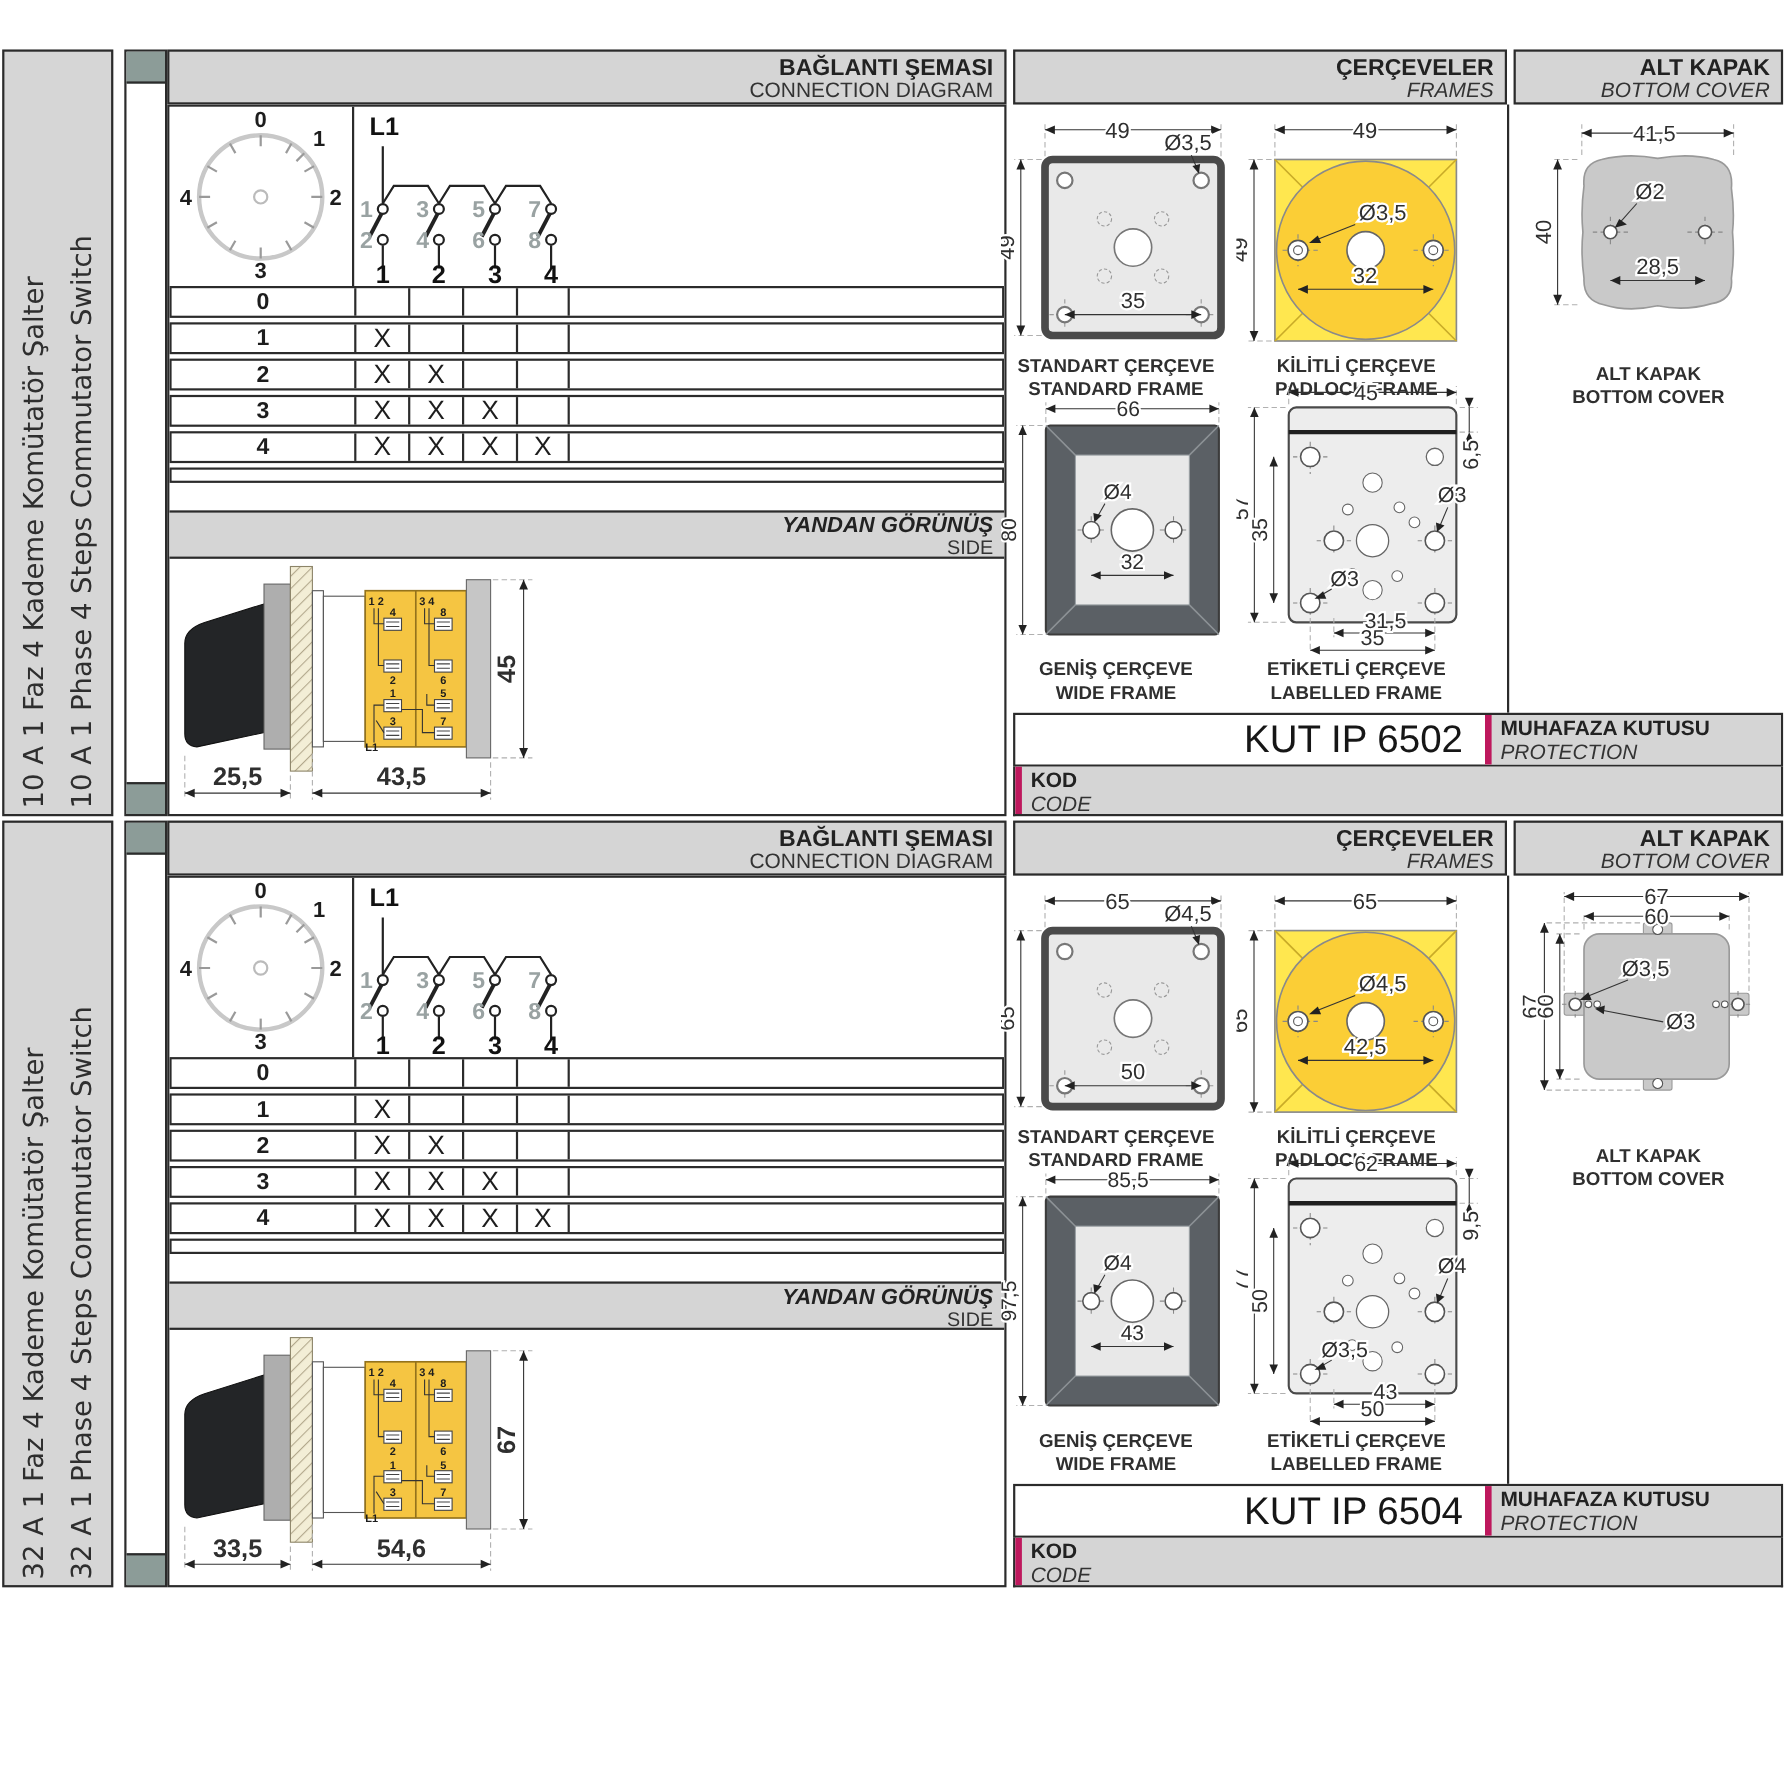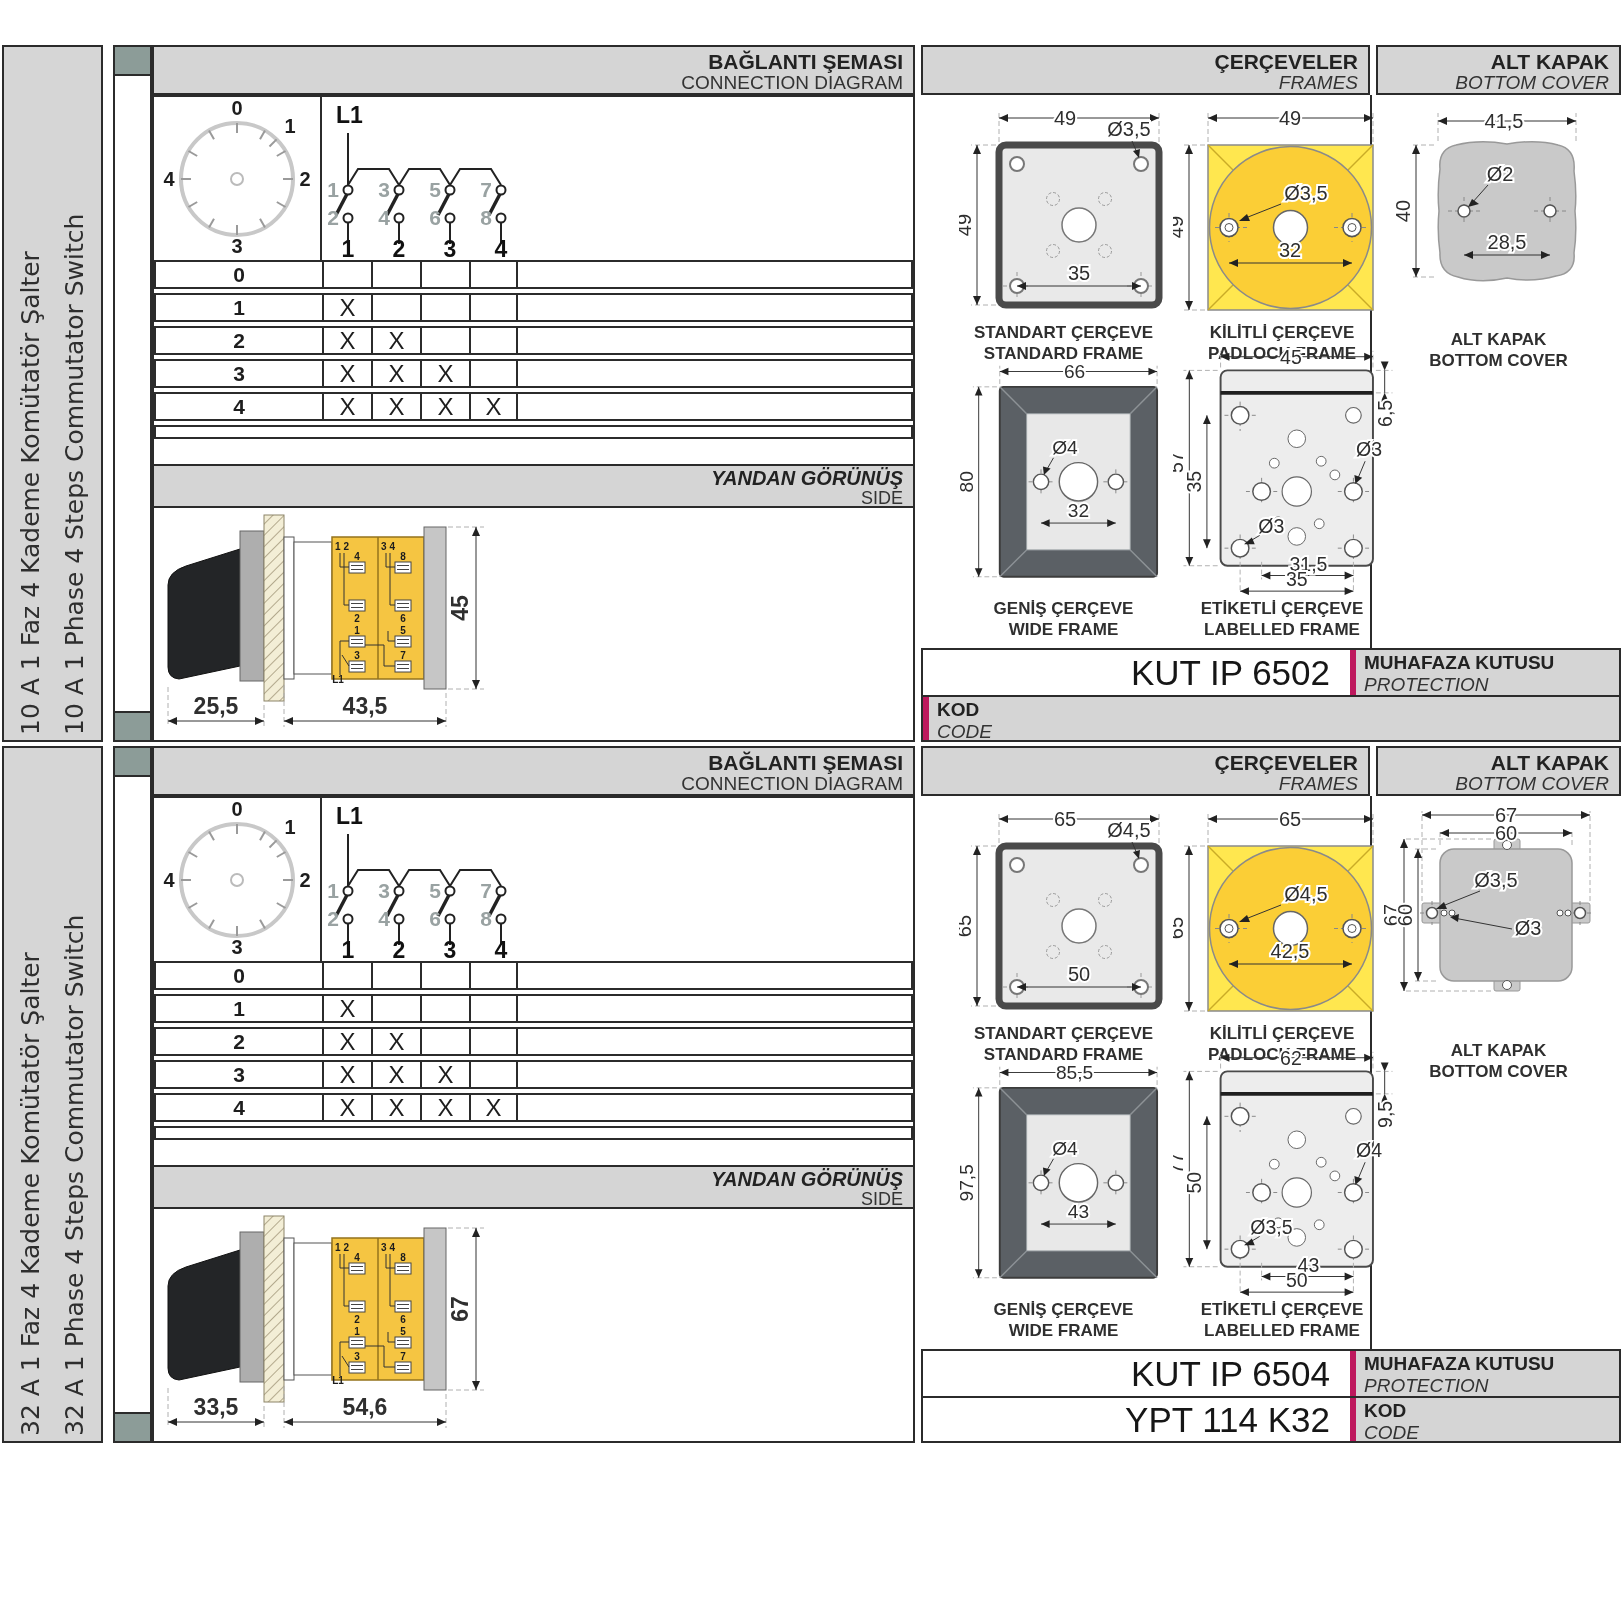--- a/index.html
+++ b/index.html
@@ -31,21 +31,21 @@
   .tx{width:49px;border-left:2px solid #2b2b2b;display:flex;align-items:center;justify-content:center;
       font-size:24px;color:#1d1d1d;box-sizing:border-box;}
   .tx.last{border-right:2px solid #2b2b2b;}
   .trow.empty{height:14px;}
   .sidebar{position:absolute;left:0;top:367px;width:759px;height:44px;background:#d5d5d5;
            border-top:2px solid #2b2b2b;border-bottom:2px solid #2b2b2b;box-sizing:border-box;
            text-align:right;padding:1px 10px 0 0;line-height:1.1;}
   .sidebar .l1{font-weight:bold;font-size:20px;color:#222;font-style:italic;}
   .sidebar .l2{font-size:18px;color:#333;}
   .sidesvg{position:absolute;left:0;top:412px;}
-  .col2{position:absolute;left:941px;top:0;width:449px;height:697px;}
+  .col2{position:absolute;left:892px;top:0;width:449px;height:697px;}
   .col3{position:absolute;left:1376px;top:0;width:245px;height:697px;}
   .divider{position:absolute;left:1370px;top:50px;width:2px;height:553px;background:#2b2b2b;}
   .cap{position:absolute;text-align:center;font-weight:bold;font-size:17px;line-height:1.25;color:#2f2f2f;}
   .codes{position:absolute;left:921px;width:700px;display:flex;box-sizing:border-box;border:2px solid #2b2b2b;background:#fff;gap:12px;}
   .codes .big{width:415px;text-align:right;padding-right:8px;font-size:35px;color:#161616;
               display:flex;align-items:center;justify-content:flex-end;box-sizing:border-box;}
   .codes .lbl{flex:1;background:#d5d5d5;border-left:6px solid #be185d;padding:2px 8px;line-height:1.15;box-sizing:border-box;}
   .codes .lbl .l1{font-weight:bold;font-size:19px;color:#222;}
   .codes .lbl .l2{font-style:italic;font-size:19px;color:#333;}
   
@@ -1044,21 +1044,20 @@
   </div>
 
   <div class="codes" style="top:603px;height:49px;">
     <div class="big">KUT IP 6504</div>
     <div class="lbl">
       <div class="l1">MUHAFAZA KUTUSU</div>
       <div class="l2">PROTECTION ENCLOSURE</div>
     </div>
   </div>
   <div class="codes" style="top:652px;height:45px;border-top:none;">
-    <div class="big">YPT 114 K32</div>
     <div class="lbl">
       <div class="l1">KOD</div>
       <div class="l2">CODE</div>
     </div>
   </div>
 </div>
 
 </div>
 
 </body></html>

